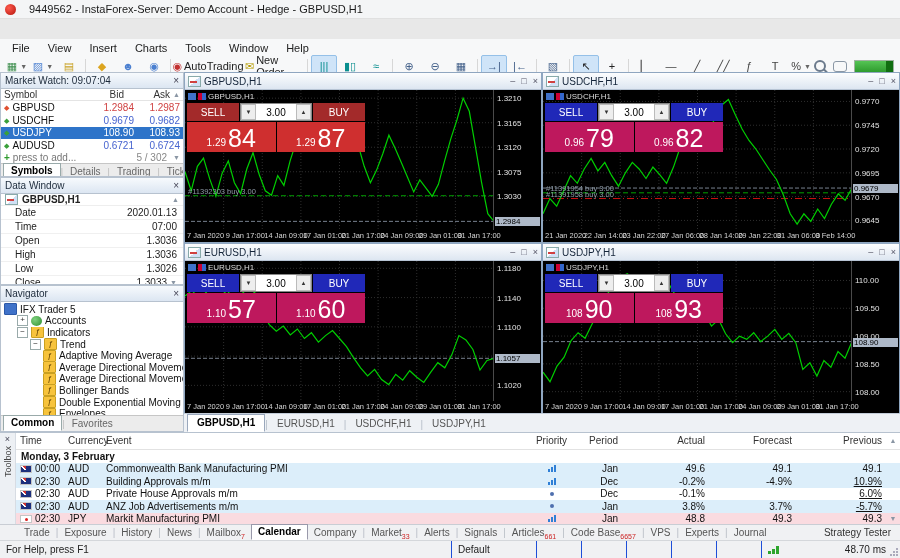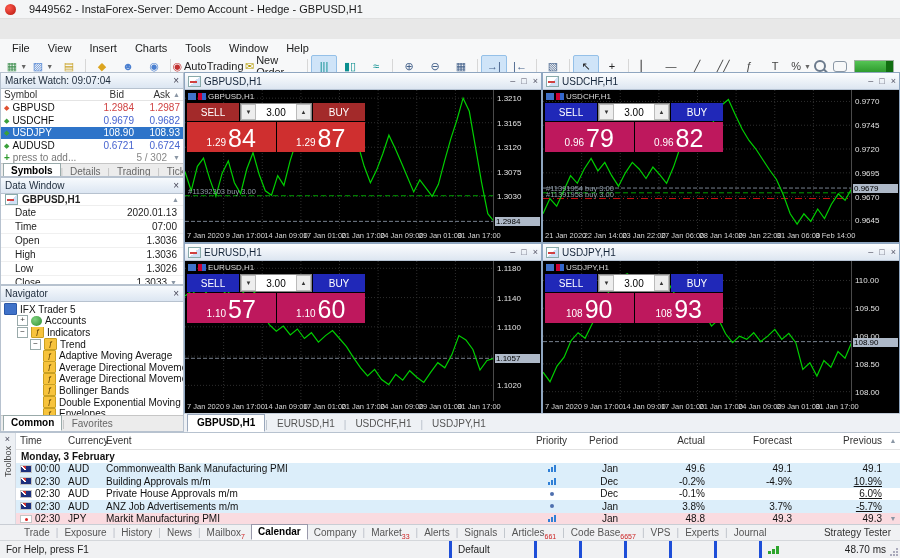--- a/index.html
+++ b/index.html
@@ -133,21 +133,21 @@
   .dot-low{width:4px;height:4px;border-radius:50%;background:#4f6fae;}
   .u{text-decoration:underline;}
   
   .btabs{position:absolute;top:524px;left:0;width:900px;height:16px;background:#f0f1f3;border-top:1px solid #c9cdd4;display:flex;align-items:flex-end;padding-left:18px;font-size:10px;color:#555;box-sizing:border-box;}
   .btab{padding:0 6px;height:14px;line-height:14px;white-space:nowrap;}
   .btab.active{background:#fff;border:1px solid #99a;border-bottom-color:#fff;font-weight:bold;color:#000;}
   .btab .badge{color:#c22;font-size:7px;vertical-align:sub;}
   .btab-sep{color:#b9bec6;height:14px;line-height:14px;}
   .btabs .right{margin-left:auto;padding-right:9px;color:#333;height:14px;line-height:14px;}
   .statusbar{position:absolute;top:540px;left:0;width:900px;height:18px;background:#f0f1f3;border-top:1px solid #d4d7db;display:flex;align-items:center;font-size:10px;color:#222;box-sizing:border-box;}
-  .sc{border-right:3px solid #1d4ed8;height:100%;display:flex;align-items:center;padding-left:6px;box-sizing:border-box;}
+  .sc{border-right:1px solid #1d4ed8;height:100%;display:flex;align-items:center;padding-left:6px;box-sizing:border-box;}
   .sc-help{width:452px;} .sc-prof{width:85px;} .sc-e{width:45px;}
   .sc-lat{flex:1;justify-content:space-between;padding-right:14px;gap:4px;border-right:none;}
   .bars{display:inline-flex;align-items:flex-end;gap:1px;}
   .bars i{display:block;width:3px;background:#2da52d;}
   .grip{position:absolute;right:2px;bottom:2px;width:8px;height:8px;
         background:radial-gradient(circle at 1px 7px,#aab 1px,transparent 1.2px),radial-gradient(circle at 4px 4px,#aab 1px,transparent 1.2px),radial-gradient(circle at 7px 1px,#aab 1px,transparent 1.2px),radial-gradient(circle at 4px 7px,#aab 1px,transparent 1.2px),radial-gradient(circle at 7px 4px,#aab 1px,transparent 1.2px),radial-gradient(circle at 7px 7px,#aab 1px,transparent 1.2px);}
 </style>
 </head>
 <body>
 

